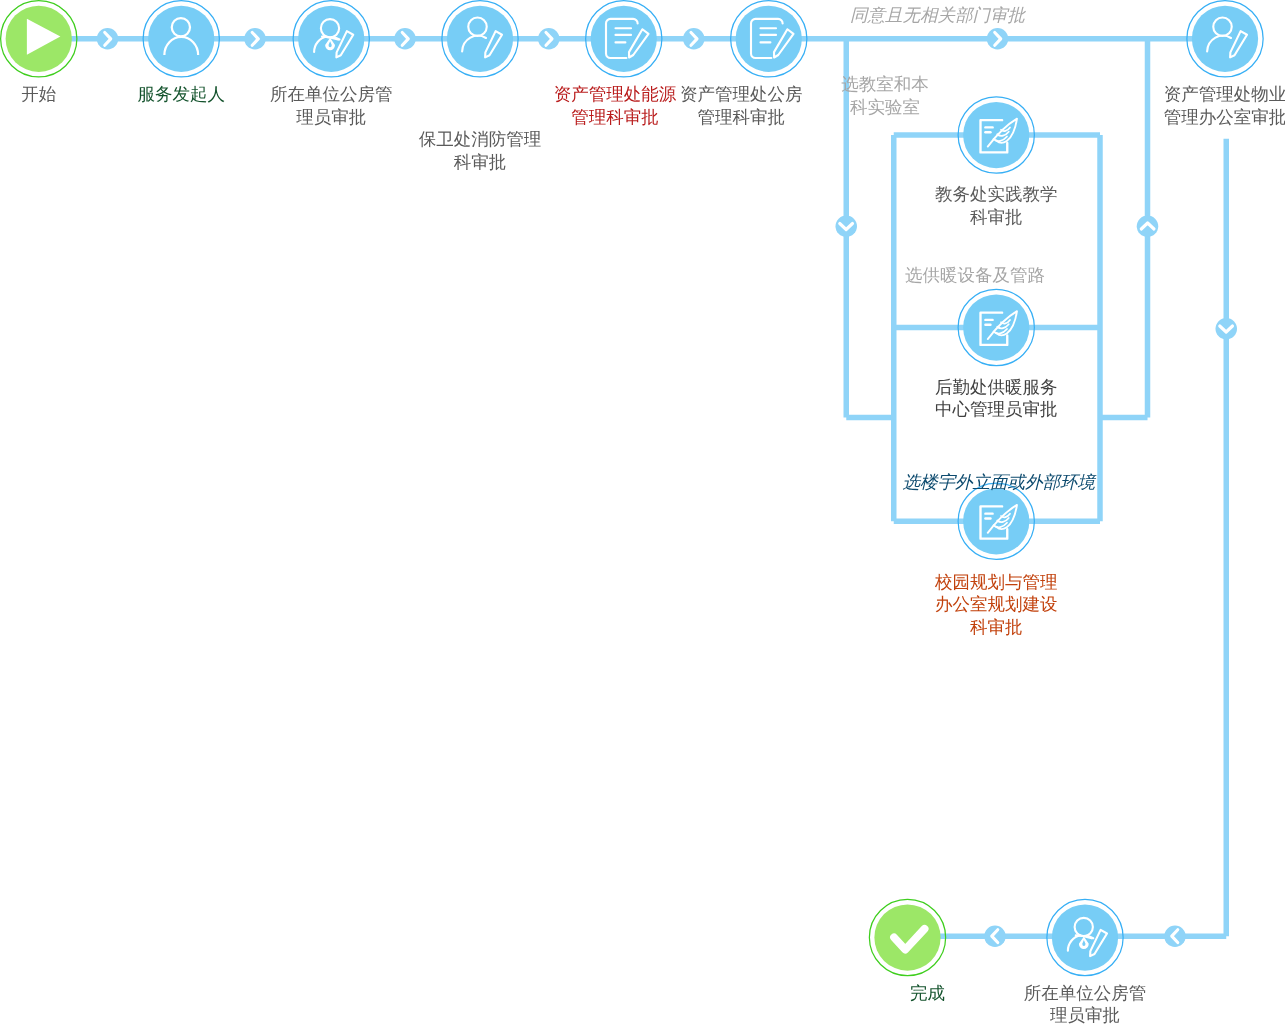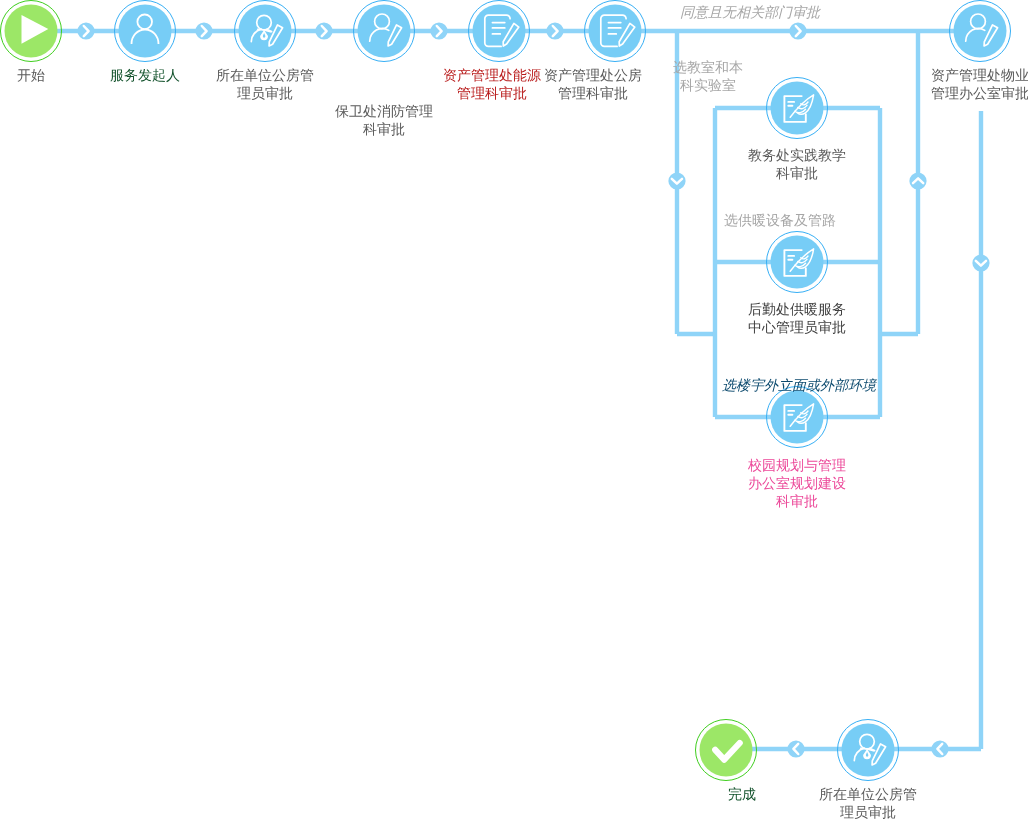--- a/index.html
+++ b/index.html
@@ -196,21 +196,21 @@
       <div class="node-label" style="left: 382px; top: 66px; width: 220px; color: #b91c1c;">资产管理处能源
 管理科审批</div>
       <div class="node-label" style="left: 483px; top: 66px; width: 220px; color: rgb(90, 90, 90);">资产管理处公房
 管理科审批</div>
       <div class="node-label" style="left: 870px; top: 66px; width: 220px; color: rgb(90, 90, 90);">资产管理处物业
 管理办公室审批</div>
       <div class="node-label" style="left: 687px; top: 146px; width: 220px; color: rgb(90, 90, 90);">教务处实践教学
 科审批</div>
       <div class="node-label" style="left: 687px; top: 300px; width: 220px; color: #404040; text-align: center;">后勤处供暖服务
 中心管理员审批</div>
-      <div class="node-label" style="left: 687px; top: 456px; width: 220px; color: #ec4899;">校园规划与管理
+      <div class="node-label" style="left: 687px; top: 456px; width: 220px; color: #c2410c;">校园规划与管理
 办公室规划建设
 科审批</div>
       <div class="node-label" style="left: 758px; top: 785px; width: 220px; color: rgb(90, 90, 90);">所在单位公房管
 理员审批</div>
       <div class="node-label" style="left: 632px; top: 785px; width: 220px; color: #14532d;">完成</div>
       <div class="cond-label" style="left: 640px; top: 3px; width: 220px; color: rgb(166, 166, 166); font-style: italic;">同意且无相关部门审批</div>
       <div class="cond-label" style="left: 598px; top: 58px; width: 220px; color: rgb(166, 166, 166);">选教室和本
 科实验室</div>
       <div class="cond-label" style="left: 670px; top: 211px; width: 220px; color: rgb(166, 166, 166);">选供暖设备及管路</div>
       <div class="cond-label" style="left: 689px; top: 376px; width: 220px; color: #0c4a6e; font-style: italic;">选楼宇外立面或外部环境</div>

